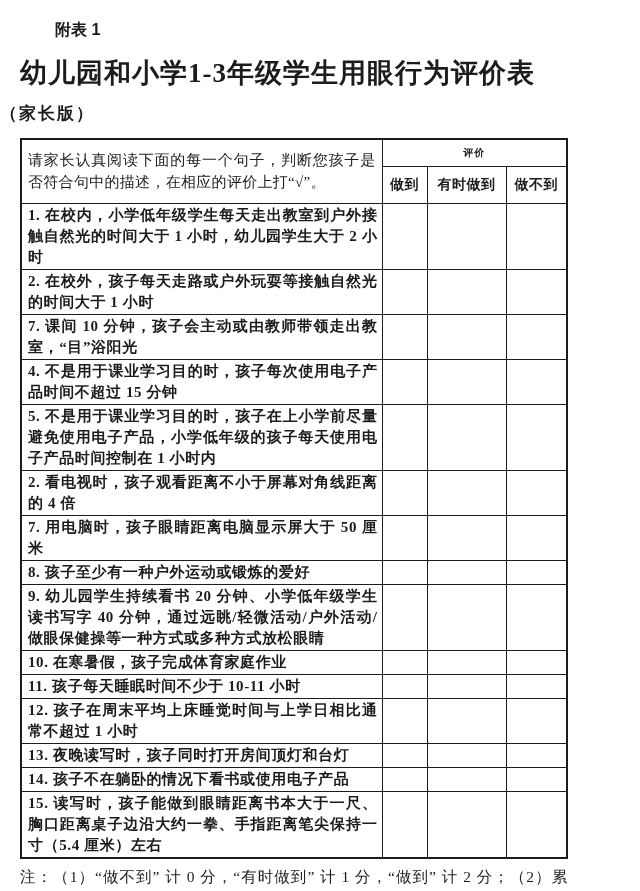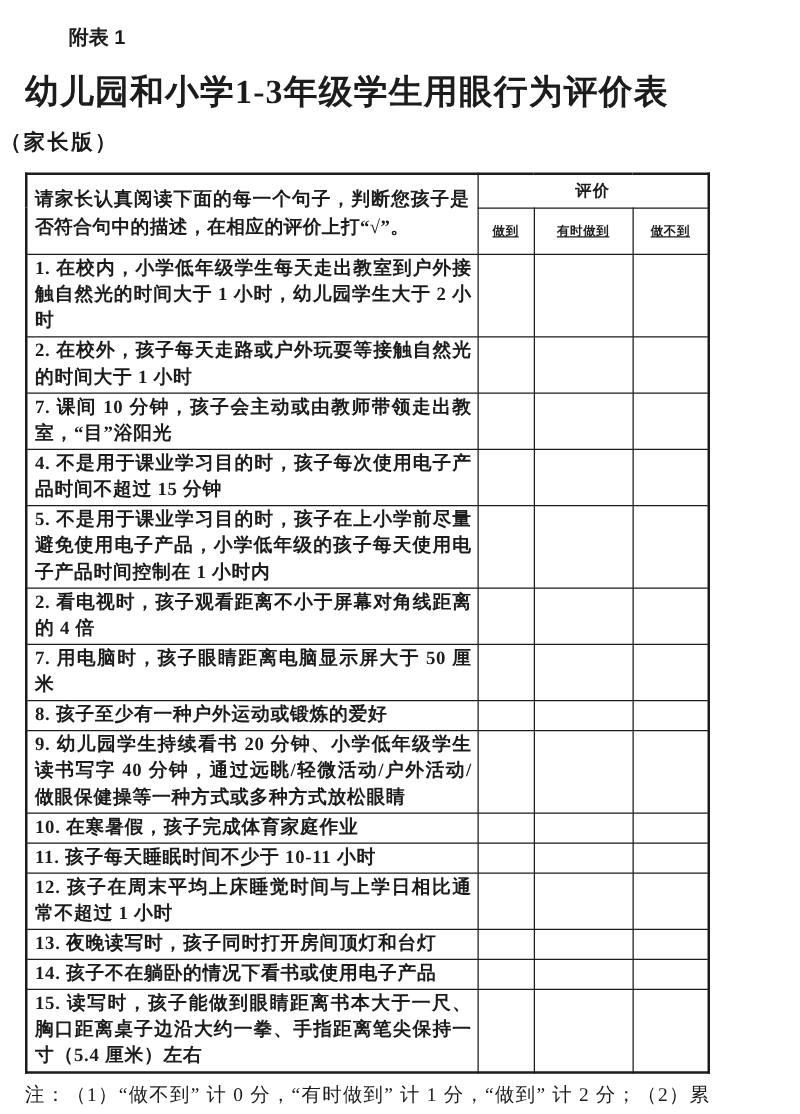--- a/index.html
+++ b/index.html
@@ -19,25 +19,25 @@
   .subtitle {
     margin-top:11px; text-align:left; font-size:17px;
     font-weight:bold; letter-spacing:2px;
   }
   table.eval {
     width:546px; margin:13px auto 0; border-collapse:collapse;
     table-layout:fixed; border:2px solid #1c1c1c;
   }
   table.eval td, table.eval th { border:1px solid #1c1c1c; box-sizing:border-box; }
   td.instruction {
-    font-size:15px; font-weight:bold; line-height:22px;
+    font-size:15px; font-weight:normal; line-height:22px;
     padding:3px 6px; letter-spacing:0.3px; text-align:justify;
   }
-  th.eval-header { height:27px; font-size:13px; font-weight:bold; letter-spacing:1px; }
-  th.col-header  { height:37px; font-size:10px; font-weight:bold; letter-spacing:0.5px;text-decoration:underline; }
+  th.eval-header { height:27px; font-size:10px; font-weight:bold; letter-spacing:1px; }
+  th.col-header  { height:37px; font-size:14px; font-weight:bold; letter-spacing:0.5px; }
   td.desc {
     font-size:15px; line-height:21px; padding:1px 4px 1px 6px;
     letter-spacing:0.6px; text-align:justify;font-weight:bold;
   }
   td.cell { height:22px; }
   .note {
     width:548px; margin:5px auto 0; font-size:15.5px;
     line-height:26px; letter-spacing:0.8px; text-align:justify;
   }
 </style>

